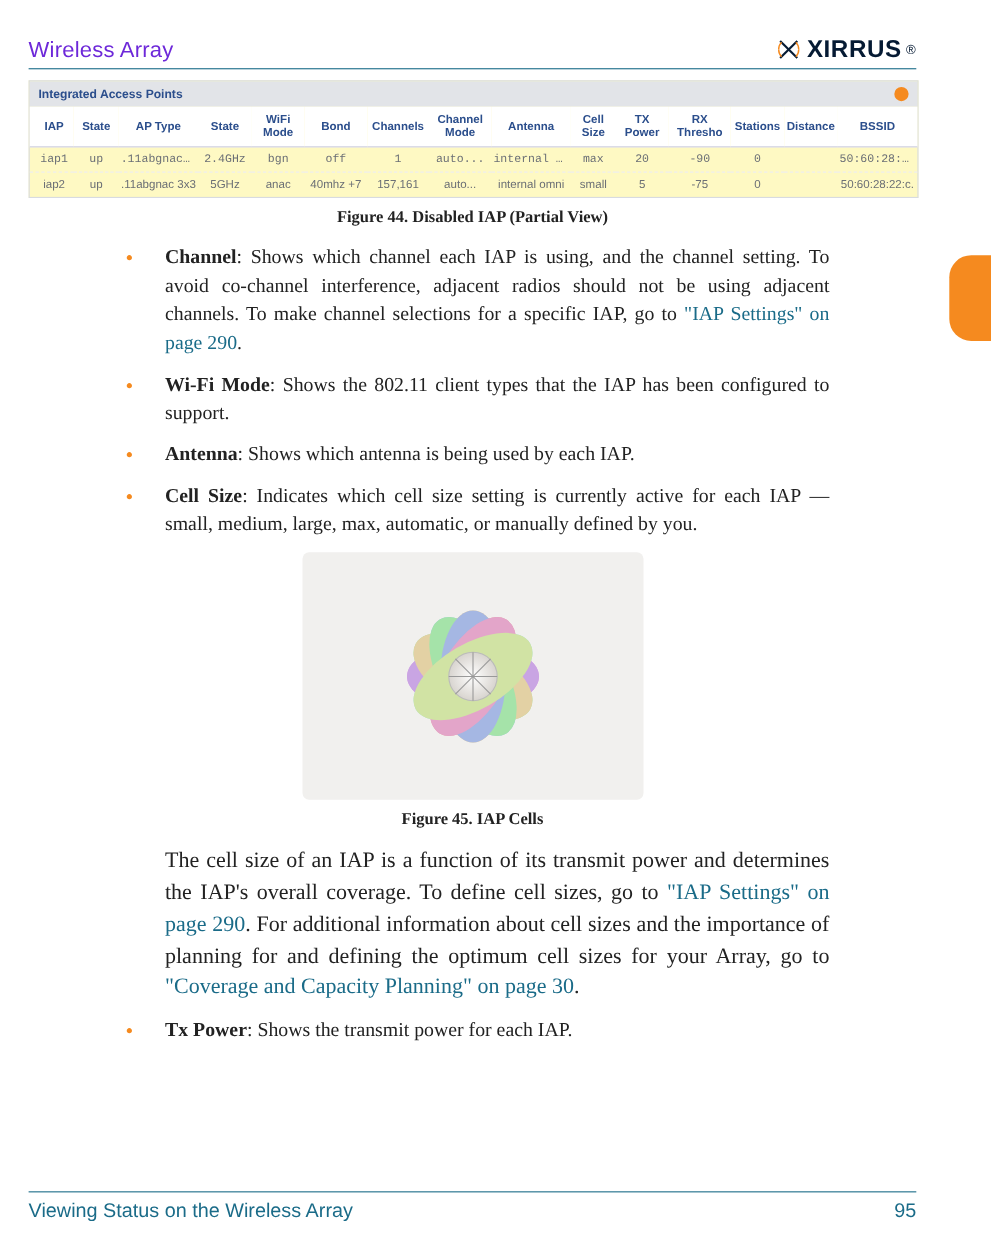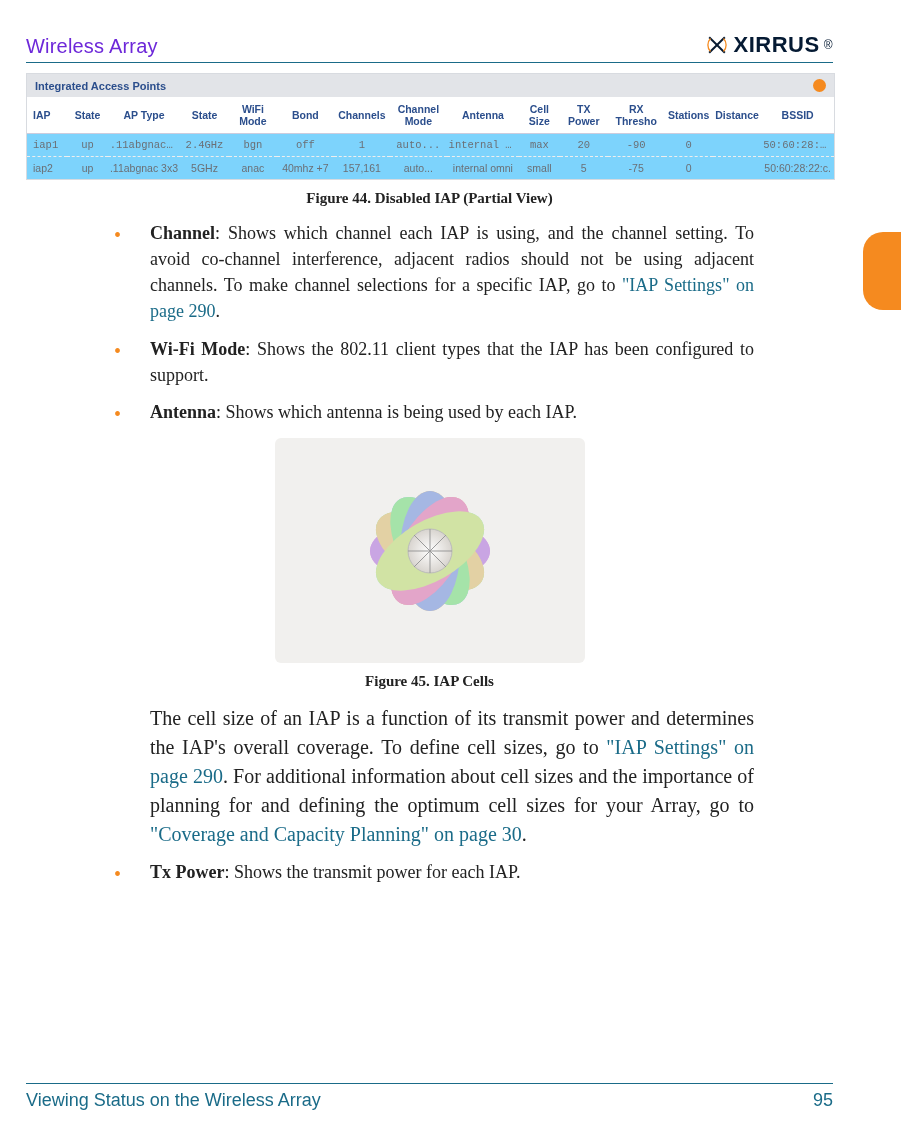--- a/index.html
+++ b/index.html
@@ -31,28 +31,28 @@
   .side-tab {
     position:absolute;
     right:0; top:232px;
     width:38px; height:78px;
     background:#f58a1f;
     border-top-left-radius:20px;
     border-bottom-left-radius:20px;
   }
 
   
-  .shot { width:100%; border:1px solid #d8dbe0; background:#7dd3fc; font-family:Arial,Helvetica,sans-serif; font-size:11px;}
+  .shot { width:100%; border:1px solid #d8dbe0; background:#fef9c3; font-family:Arial,Helvetica,sans-serif; font-size:11px;}
   .shot-bar { background:#e2e4e8; color:#2b4e8c; font-weight:bold; padding:5px 8px; display:flex; justify-content:space-between; align-items:center;}
   .shot-bar .dot { width:13px;height:13px;border-radius:50%;background:#f58a1f; display:inline-block;}
   .shot table { width:100%; border-collapse:collapse; table-layout:fixed;}
   .shot th { color:#2b4e8c; font-weight:bold; padding:6px 2px; font-size:10.5px; text-align:center; border-bottom:1px solid #ccd; background:#fff;}
   .shot td { color:#6b6f75; padding:5px 2px; font-size:10.5px; text-align:center; white-space:nowrap; overflow:hidden; text-overflow:ellipsis;}
   .shot tr:nth-child(1) td { border-bottom:1px dashed #eee;font-family:Liberation Mono, monospace; }
-  .shot th:first-child,.shot td:first-child{ text-align:left; padding-left:6px;margin-top:32px;}
+  .shot th:first-child,.shot td:first-child{ text-align:center; padding-left:6px;margin-top:32px;}
 
   .caption { text-align:center; font-size:15px; font-weight:600; margin:10px 0 14px 0;}
 
   
   .bullets { margin-left:88px; width:640px; font-size:18px; line-height:1.44;}
   .bullets .item { position:relative; padding-left:36px; margin-bottom:12px; text-align:justify;}
   .bullets .item::before { content:"•"; color:#f58a1f; font-size:20px; position:absolute; left:0; top:0;}
   .bullets b { font-weight:700; }
   .link { color:#1a6b88; }
   .last-bullet-wrap { margin-left:88px; width:640px; font-size:18px; line-height:1.44;}
@@ -181,20 +181,23 @@
   <div class="bullets">
     <div class="item">
       <b>Channel</b><span>: Shows which channel each IAP is using, and the channel setting. To avoid co-channel interference, adjacent radios should not be using adjacent channels. To make channel selections for a specific IAP, go to </span><span class="link">"IAP Settings" on page 290</span><span>.</span>
     </div>
     <div class="item">
       <b>Wi-Fi Mode</b><span>: Shows the 802.11 client types that the IAP has been configured to support.</span>
     </div>
     <div class="item">
       <b>Antenna</b><span>: Shows which antenna is being used by each IAP.</span>
     </div>
+    <div class="item">
+      <b>Cell Size</b><span>: Indicates which cell size setting is currently active for each IAP — small, medium, large, max, automatic, or manually defined by you.</span>
+    </div>
   </div>
 
   <div class="fig2">
     <svg viewBox="0 0 260 200">
       <defs>
         <radialGradient id="g" cx="50%" cy="50%" r="50%">
           <stop offset="0%" stop-color="#ffffff"></stop>
           <stop offset="100%" stop-color="#d8d4cf"></stop>
         </radialGradient>
       </defs>

